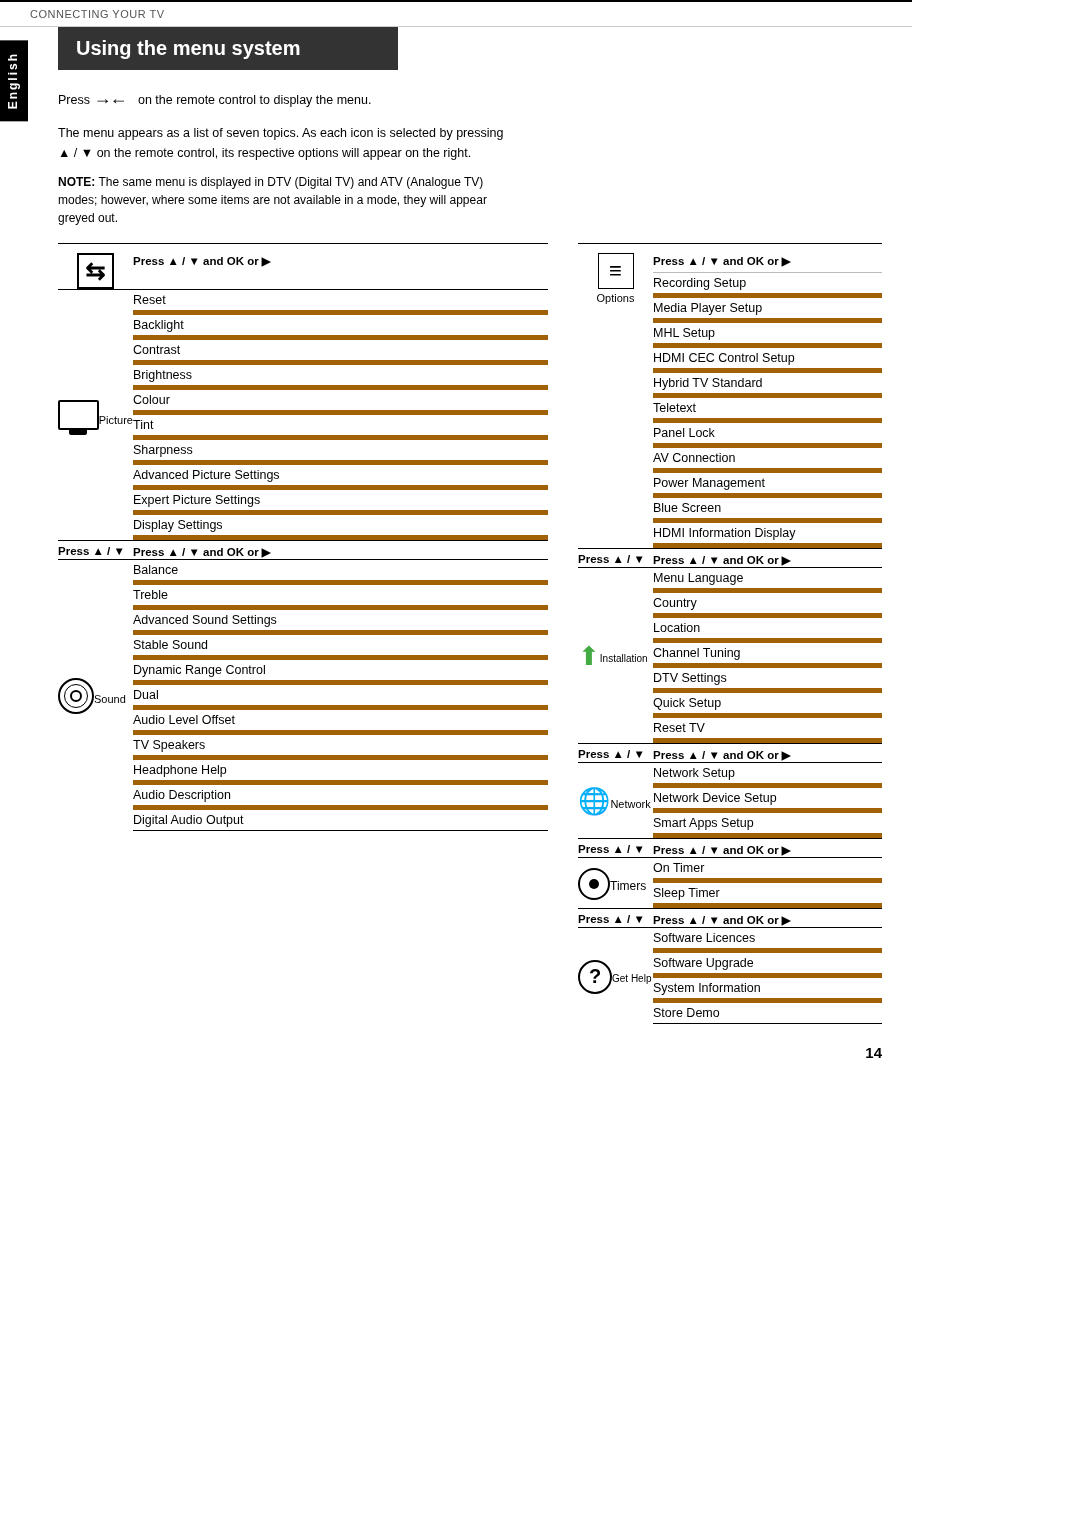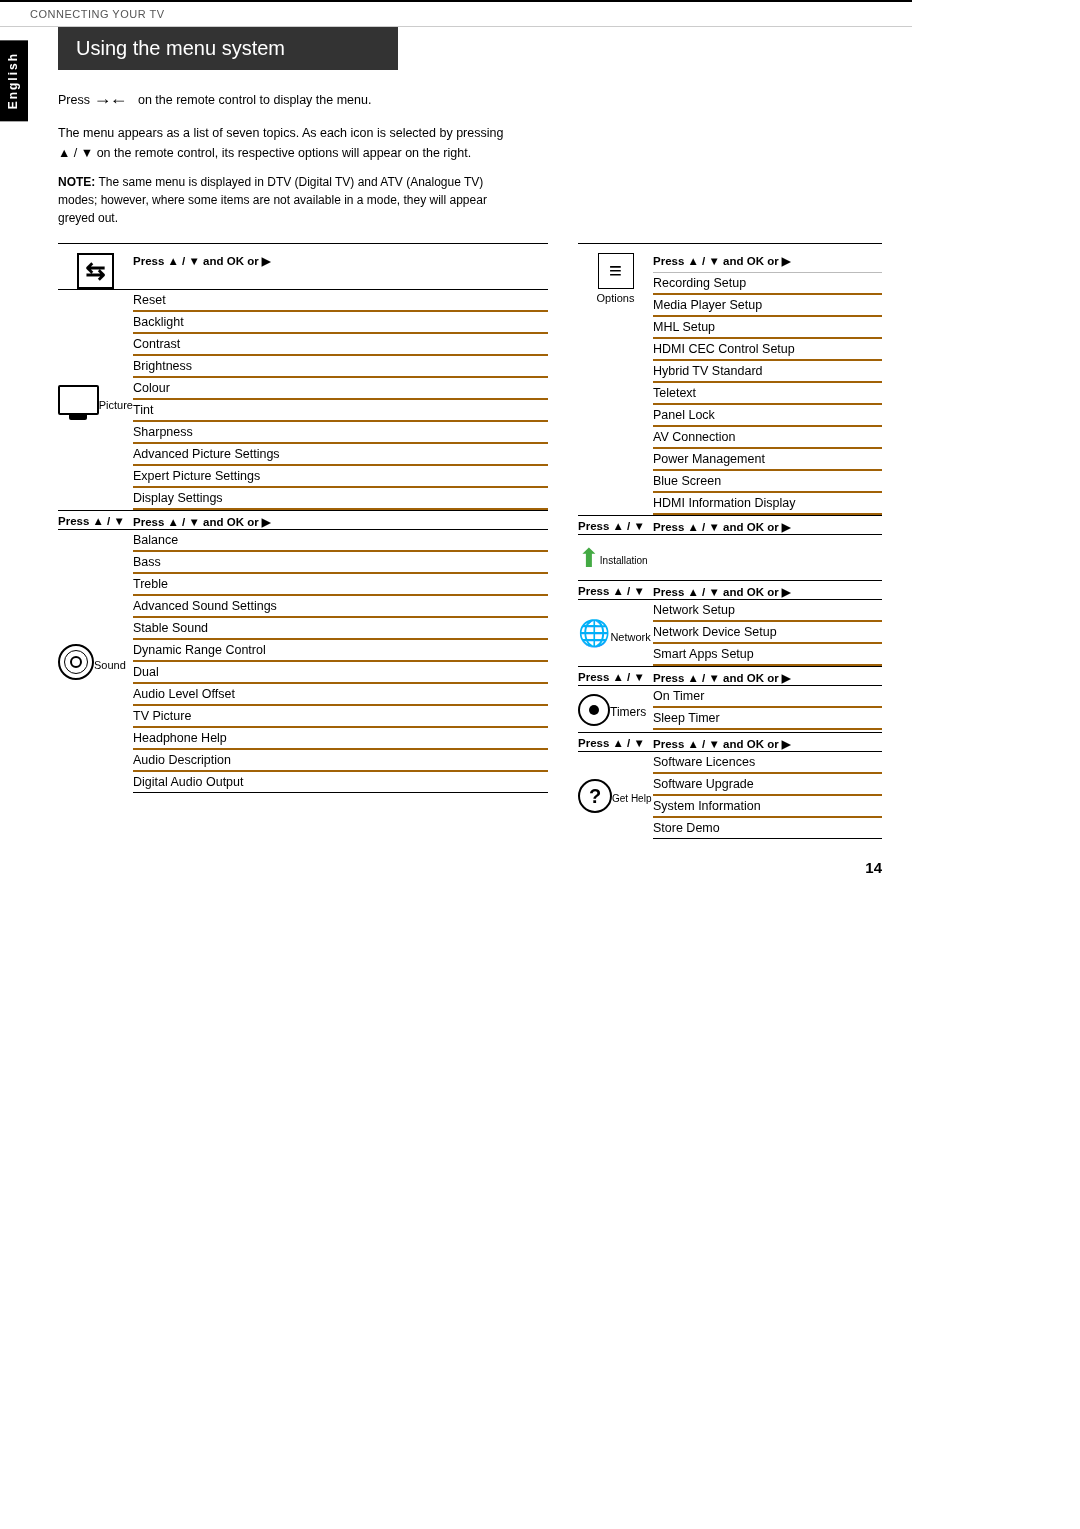--- a/index.html
+++ b/index.html
@@ -51,21 +51,21 @@
     .main-content {
       margin-left: 28px;
       padding: 0 30px 30px 30px;
     }
 
     
     .section-title {
       background: #333;
       color: #fff;
       font-size: 20px;
-      font-weight: normal;
+      font-weight: bold;
       padding: 10px 18px;
       margin-bottom: 14px;
       display: inline-block;
       min-width: 340px;
     }
 
     .intro-text {
       font-size: 12.5px;
       line-height: 1.6;
       margin-bottom: 10px;
@@ -95,21 +95,21 @@
       max-width: 490px;
     }
 
     .col-right {
       flex: 1;
     }
 
     .menu-item {
       font-size: 12.5px;
       padding: 3px 0 3px 0;
-      border-bottom: 2px solid #a16207;
+      border-bottom: 5px solid #a16207;
     }
 
     .group-with-icon {
       display: flex;
       border-top: 1.5px solid #000;
     }
 
     .icon-col {
       width: 75px;
       display: flex;
@@ -205,28 +205,27 @@
         <div class="group-with-icon">
           <div class="icon-col">
             <div style="width:36px; height:36px; border:2.5px solid #000; border-radius:50%; display:flex; align-items:center; justify-content:center; position:relative; overflow:hidden; margin-bottom:2px;">
               <div style="width:12px; height:12px; border:2px solid #000; border-radius:50%; position:absolute;"></div>
               <div style="width:24px; height:24px; border:1.5px solid #000; border-radius:50%; position:absolute;"></div>
             </div>
             <span style="font-size:11px; margin-top:3px;">Sound</span>
           </div>
           <div class="items-col">
             <div class="menu-item">Balance</div>
-            <div class="menu-item">Bass</div>
             <div class="menu-item">Treble</div>
             <div class="menu-item">Advanced Sound Settings</div>
             <div class="menu-item">Stable Sound</div>
             <div class="menu-item">Dynamic Range Control</div>
             <div class="menu-item">Dual</div>
             <div class="menu-item">Audio Level Offset</div>
-            <div class="menu-item">TV Picture</div>
+            <div class="menu-item">TV Speakers</div>
             <div class="menu-item">Headphone Help</div>
             <div class="menu-item">Audio Description</div>
             <div class="menu-item" style="border-bottom:1.5px solid #000;">Digital Audio Output</div>
           </div>
         </div>
 
       </div>
 
       <div class="col-right">
 
@@ -256,20 +255,29 @@
         <div style="display:flex; border-top:1.5px solid #000; padding-top:4px; margin-bottom:0;">
           <div style="width:75px; font-size:11.5px; font-weight:bold;">Press ▲ / ▼</div>
           <div style="flex:1; font-size:11.5px; font-weight:bold;">Press ▲ / ▼ and OK or ▶</div>
         </div>
 
         <div class="group-with-icon">
           <div class="icon-col">
             <div style="font-size:26px; color:#4a4; margin-bottom:2px;">⬆</div>
             <span style="font-size:10px; margin-top:2px;">Installation</span>
           </div>
+          <div class="items-col">
+            <div class="menu-item">Menu Language</div>
+            <div class="menu-item">Country</div>
+            <div class="menu-item">Location</div>
+            <div class="menu-item">Channel Tuning</div>
+            <div class="menu-item">DTV Settings</div>
+            <div class="menu-item">Quick Setup</div>
+            <div class="menu-item">Reset TV</div>
+          </div>
         </div>
 
         <div style="display:flex; border-top:1.5px solid #000; padding-top:4px; margin-bottom:0;">
           <div style="width:75px; font-size:11.5px; font-weight:bold;">Press ▲ / ▼</div>
           <div style="flex:1; font-size:11.5px; font-weight:bold;">Press ▲ / ▼ and OK or ▶</div>
         </div>
 
         <div class="group-with-icon">
           <div class="icon-col">
             <div style="font-size:26px; margin-bottom:2px;">🌐</div>

